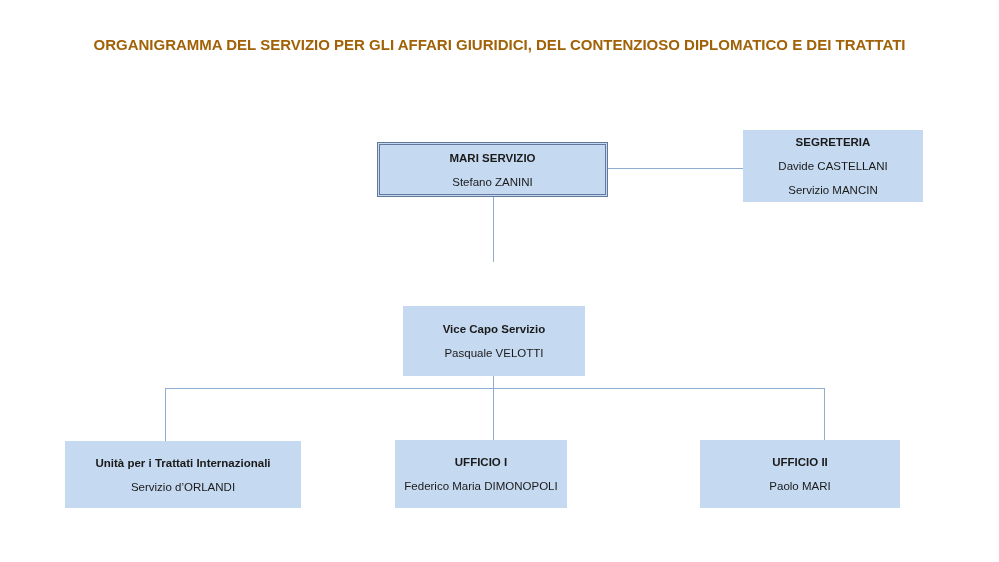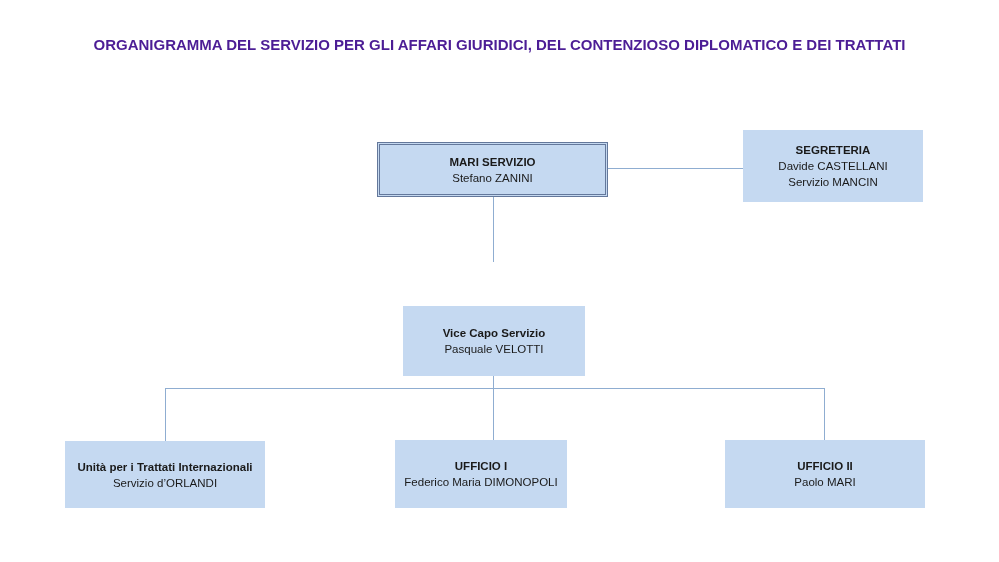--- a/index.html
+++ b/index.html
@@ -16,43 +16,44 @@
     width:999px;height:562px;
     background:#fff;
     overflow:hidden;
   }
   .chart-title{
     position:absolute;
     left:0;top:36px;width:100%;
     text-align:center;
     font-size:15px;font-weight:bold;
     letter-spacing:0px;
-    color:#4c1d95;
+    color:#a16207;
   }
   .box{
     position:absolute;
     background:var(--fill);
     display:flex;flex-direction:column;
     align-items:center;justify-content:center;
     text-align:center;
     line-height:16px;
     font-size:11.5px;
     padding:2px 4px;
+    gap:8px;
   }
   .box .box-title{font-weight:bold;}
   .box .box-name{font-weight:normal;}
   .box-capo{
     left:377px;top:142px;width:231px;height:55px;
     border:3px double var(--border);
   }
   .box-segreteria{left:743px;top:130px;width:180px;height:72px;}
   .box-vice{left:403px;top:262px;width:182px;height:70px;margin-top:44px;}
-  .box-unita{left:65px;top:441px;width:200px;height:67px;}
+  .box-unita{left:65px;top:441px;width:236px;height:67px;}
   .box-ufficio1{left:395px;top:440px;width:172px;height:68px;}
-  .box-ufficio2{left:725px;top:440px;width:200px;height:68px;}
+  .box-ufficio2{left:700px;top:440px;width:200px;height:68px;}
   .connector{position:absolute;background:var(--line);}
   .conn-capo-segreteria{left:608px;top:168px;width:135px;height:1px;}
   .conn-capo-vice{left:493px;top:197px;width:1px;height:65px;}
   .conn-vice-bus{left:493px;top:332px;width:1px;height:56px;}
   .conn-bus{left:165px;top:388px;width:660px;height:1px;}
   .conn-drop-unita{left:165px;top:388px;width:1px;height:53px;}
   .conn-drop-ufficio1{left:493px;top:388px;width:1px;height:52px;}
   .conn-drop-ufficio2{left:824px;top:388px;width:1px;height:52px;}
 </style>
 </head>

